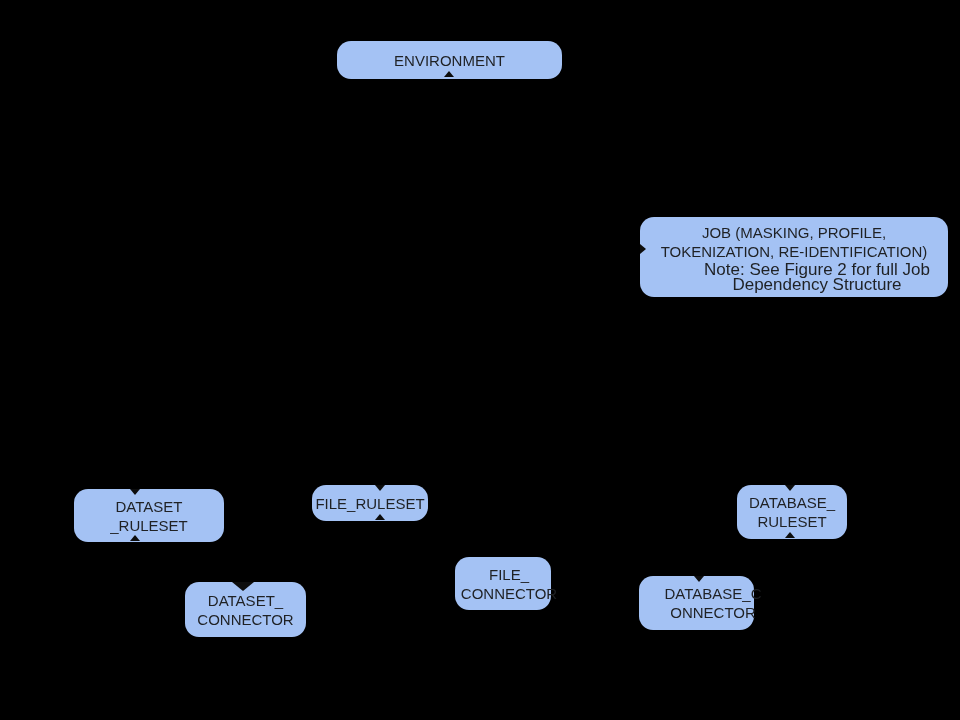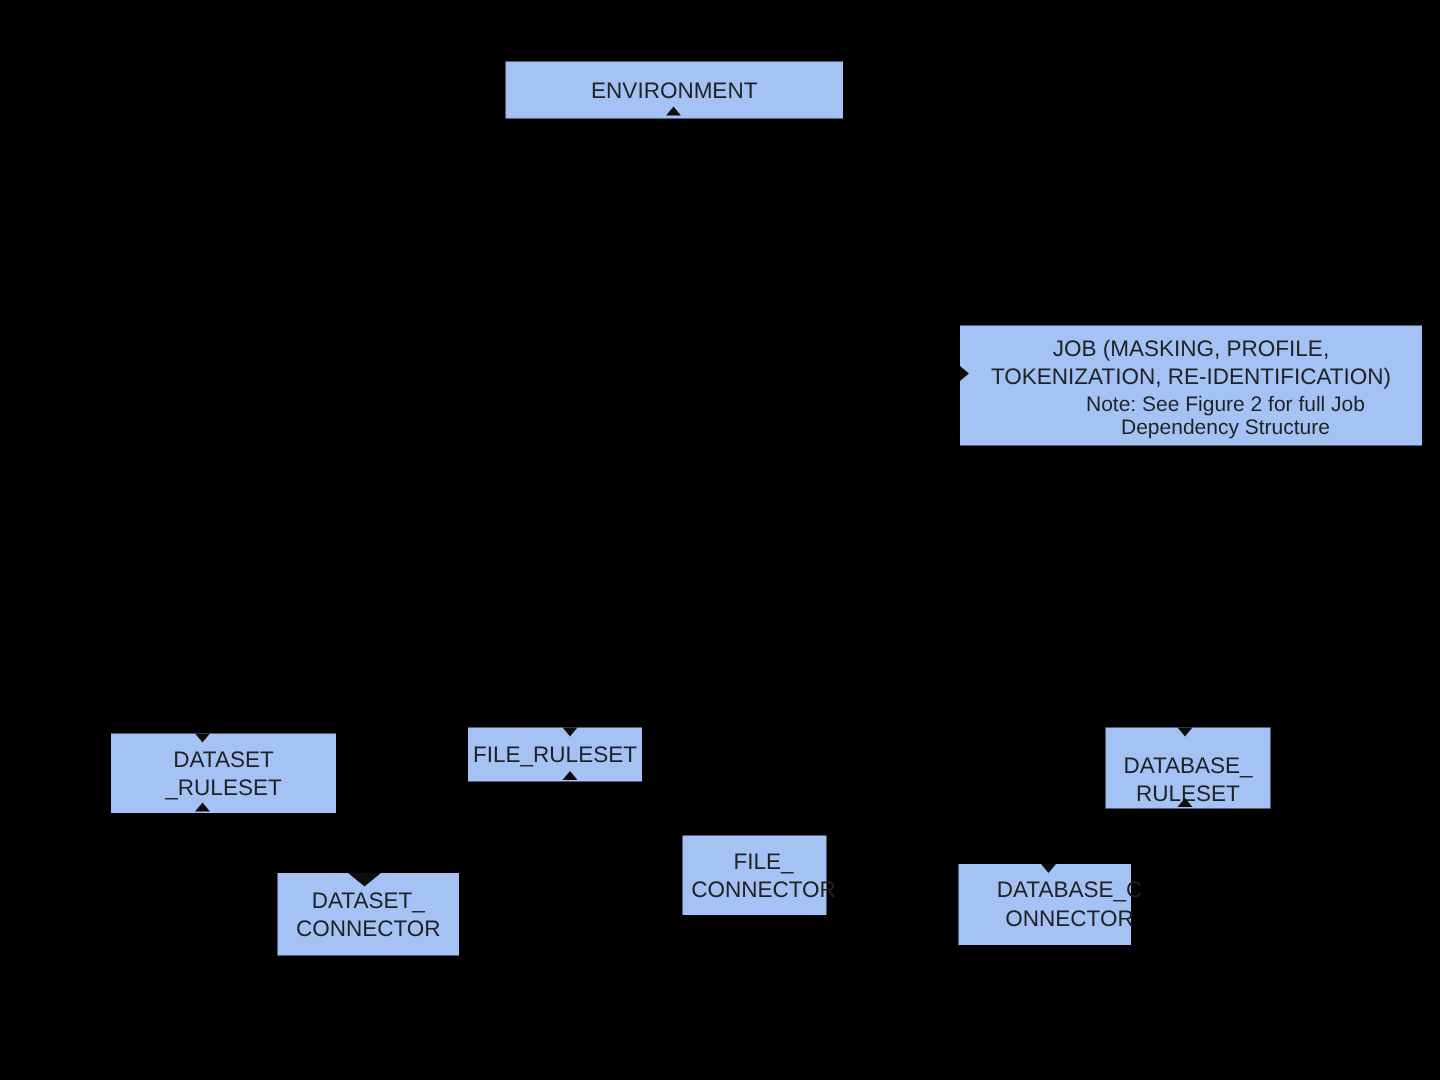--- a/index.html
+++ b/index.html
@@ -23,35 +23,36 @@
     background: var(--node-fill);
     color: var(--text);
     display: flex;
     flex-direction: column;
     align-items: center;
     justify-content: center;
     text-align: center;
     font-size: 15px;
     line-height: 19px;
     white-space: pre-line;
+    border-radius: 14px;
   }
   .node .label { white-space: pre-line; }
   .node .note {
-    font-size: 14px;
+    font-size: 17px;
     line-height: 15px;
     margin-top: 1px;
     white-space: pre-line;
     margin-left: 46px;
   }
   
   .n-environment        { left: 337px; top: 41px;  width: 225px; height: 38px; }
   .n-job                { left: 640px; top: 217px; width: 308px; height: 80px; }
   .n-dataset-ruleset    { left: 74px;  top: 489px; width: 150px; height: 53px; }
   .n-file-ruleset       { left: 312px; top: 485px; width: 116px; height: 36px; }
-  .n-database-ruleset   { left: 737px; top: 485px; width: 110px; height: 54px; justify-content: flex-end; }
+  .n-database-ruleset   { left: 737px; top: 485px; width: 110px; height: 54px; }
   .n-dataset-connector  { left: 185px; top: 582px; width: 121px; height: 55px; align-items: center; }
   .n-file-connector     { left: 455px; top: 557px; width: 96px; height: 53px; padding-left: 12px; }
   .n-database-connector { left: 639px; top: 576px; width: 115px; height: 54px; padding-left: 33px; }
   
   .arrow { position: absolute; width: 0; height: 0; }
   .arrow.up    { border-left: 5px solid transparent; border-right: 5px solid transparent; border-bottom: 6px solid var(--arrow); }
   .arrow.down  { border-left: 5px solid transparent; border-right: 5px solid transparent; border-top: 6px solid var(--arrow); }
   .arrow.right { border-top: 5px solid transparent; border-bottom: 5px solid transparent; border-left: 6px solid var(--arrow); }
   .arrow.big-down { border-left: 11px solid transparent; border-right: 11px solid transparent; border-top: 9px solid var(--arrow); }
   .a-env-bottom          { left: 444px; top: 71px; }

